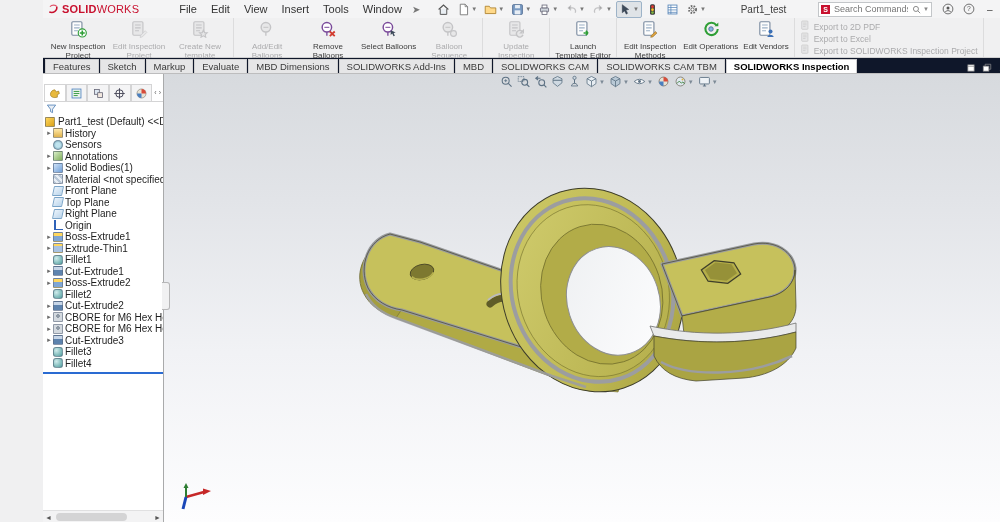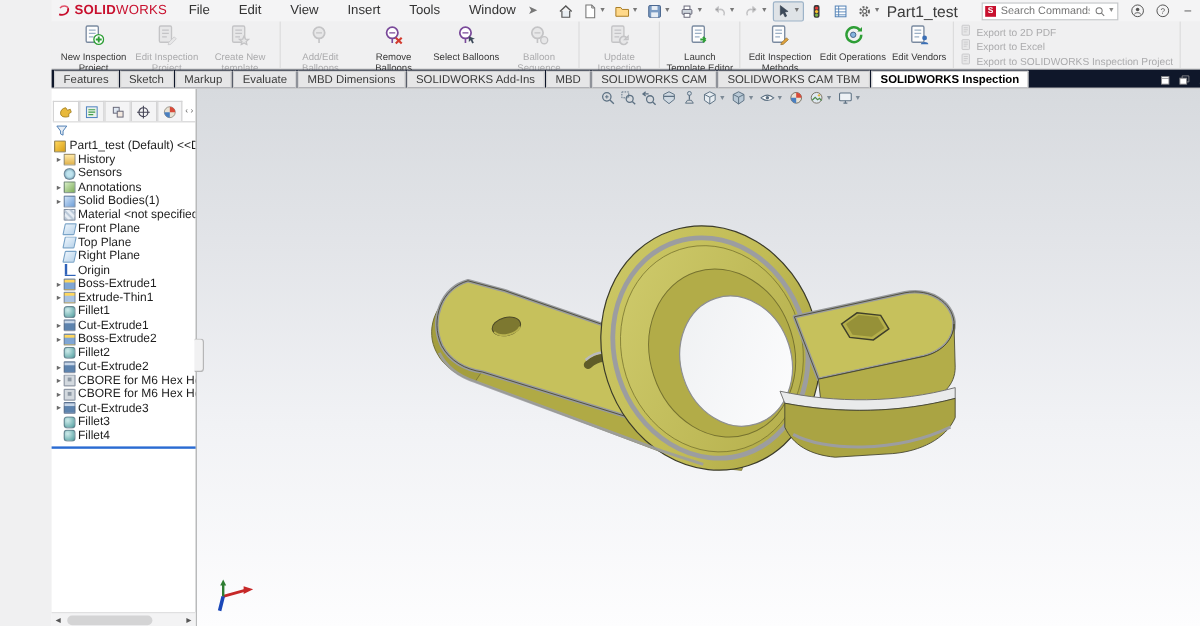--- a/index.html
+++ b/index.html
@@ -3,29 +3,29 @@
 <meta charset="utf-8">
 <style>
   html,body{margin:0;padding:0;}
   .app{width:1000px;height:522px;position:relative;overflow:hidden;background:#f0f0f1;
        font-family:"Liberation Sans",sans-serif;color:#333;user-select:none;padding-left:43px;}
   
   .titlebar{height:18px;display:flex;align-items:center;padding:0 4px;background:#f4f4f5;font-size:11px;gap:2px;}
   .logo{display:flex;align-items:center;gap:3px;margin-right:10px;white-space:nowrap;}
   .logo-text{color:#c8102e;font-size:11px;letter-spacing:.2px;}
   .logo-text b{font-weight:bold;}
-  .menus{display:flex;gap:12px;}
+  .menus{display:flex;gap:2px;margin-left:22px;}
   .menu-item{padding:1px 6px;color:#333;cursor:default;}
   .pin{color:#777;font-size:10px;margin:0 6px 0 2px;}
   .qat{display:flex;align-items:center;gap:1px;margin-left:6px;}
   .qat-btn{display:flex;align-items:center;padding:1px 2px;border:1px solid transparent;border-radius:2px;}
   .qat-btn.pressed{background:#dfe3e7;border-color:#9db3c8;}
   .qat-btn .caret{font-size:6px;color:#777;margin-left:1px;}
   .qat-btn.disabled svg *{stroke:#c3c3c5 !important;fill-opacity:.4;}
-  .tb-title{flex:1;font-size:13px;color:#3c3c3c;}
+  .tb-title{flex:1;text-align:center;font-size:10px;color:#3c3c3c;}
   .searchbox{display:flex;align-items:center;border:1px solid #c3c6c9;background:#fff;height:13px;width:108px;padding:0 2px;gap:2px;}
   .sw-badge{width:9px;height:9px;background:#c8102e;color:#fff;font-size:7px;font-weight:bold;display:flex;align-items:center;justify-content:center;}
   .searchbox input{border:none;outline:none;flex:1;font-size:9px;width:60px;color:#555;background:transparent;font-family:"Liberation Sans",sans-serif;}
   .tb-right{display:flex;align-items:center;gap:9px;margin-left:8px;color:#555;}
   .winbtn{font-size:10px;color:#444;padding:0 3px;}
   
   .ribbon{height:39px;display:flex;align-items:stretch;background:#f0f0f1;border-bottom:1px solid #cfcfd0;padding-left:2px;}
   .rib-group{display:flex;align-items:flex-start;padding:1px 3px 0 3px;border-right:1px solid #dcdcdd;gap:1px;}
   .rib-btn{display:flex;flex-direction:column;align-items:center;max-width:56px;min-width:30px;padding:1px 2px;border-radius:2px;text-align:center;}
   .rib-btn .lbl{font-size:8px;line-height:1.12;color:#3b3b3b;margin-top:1px;}

